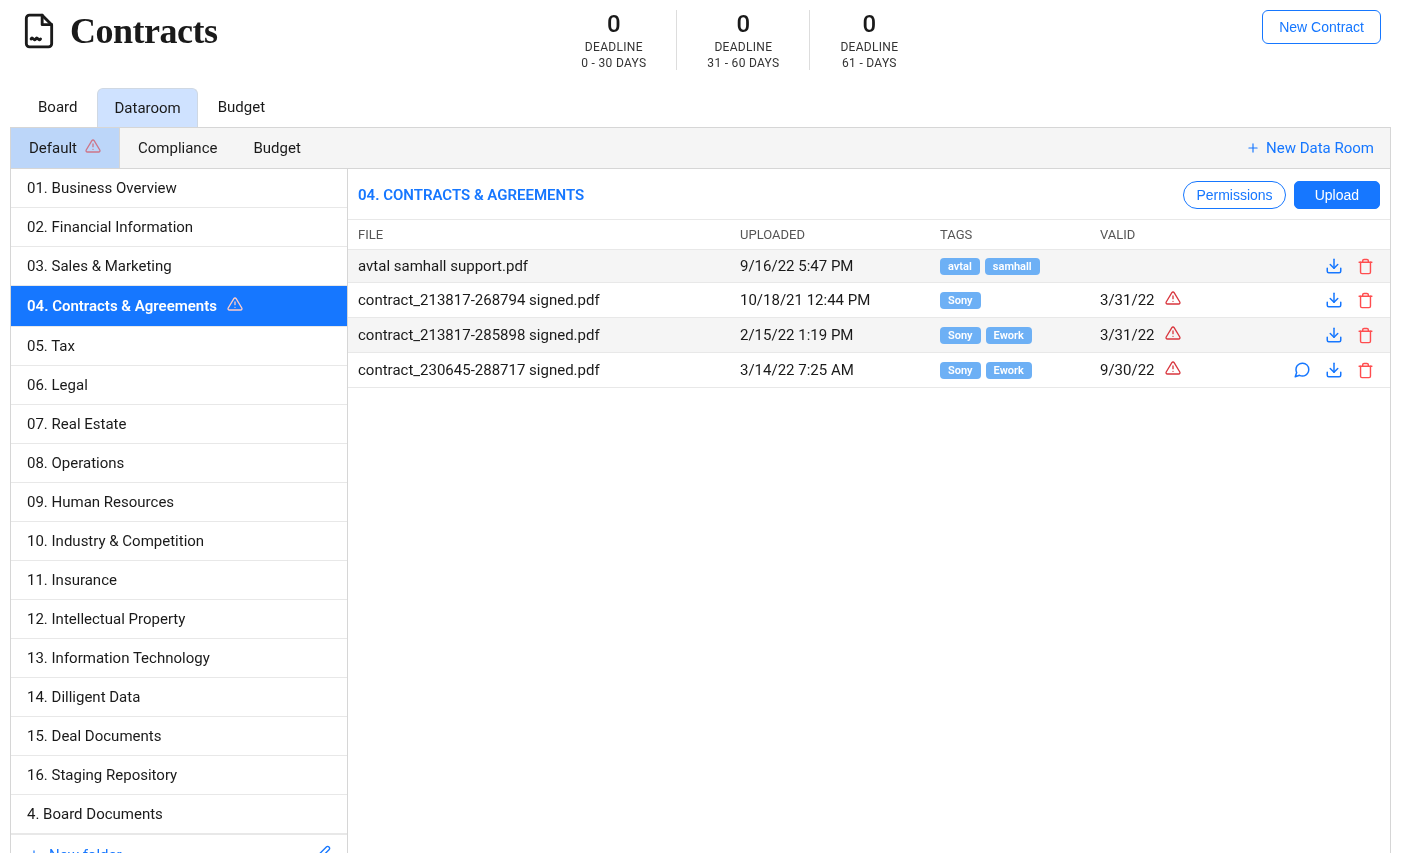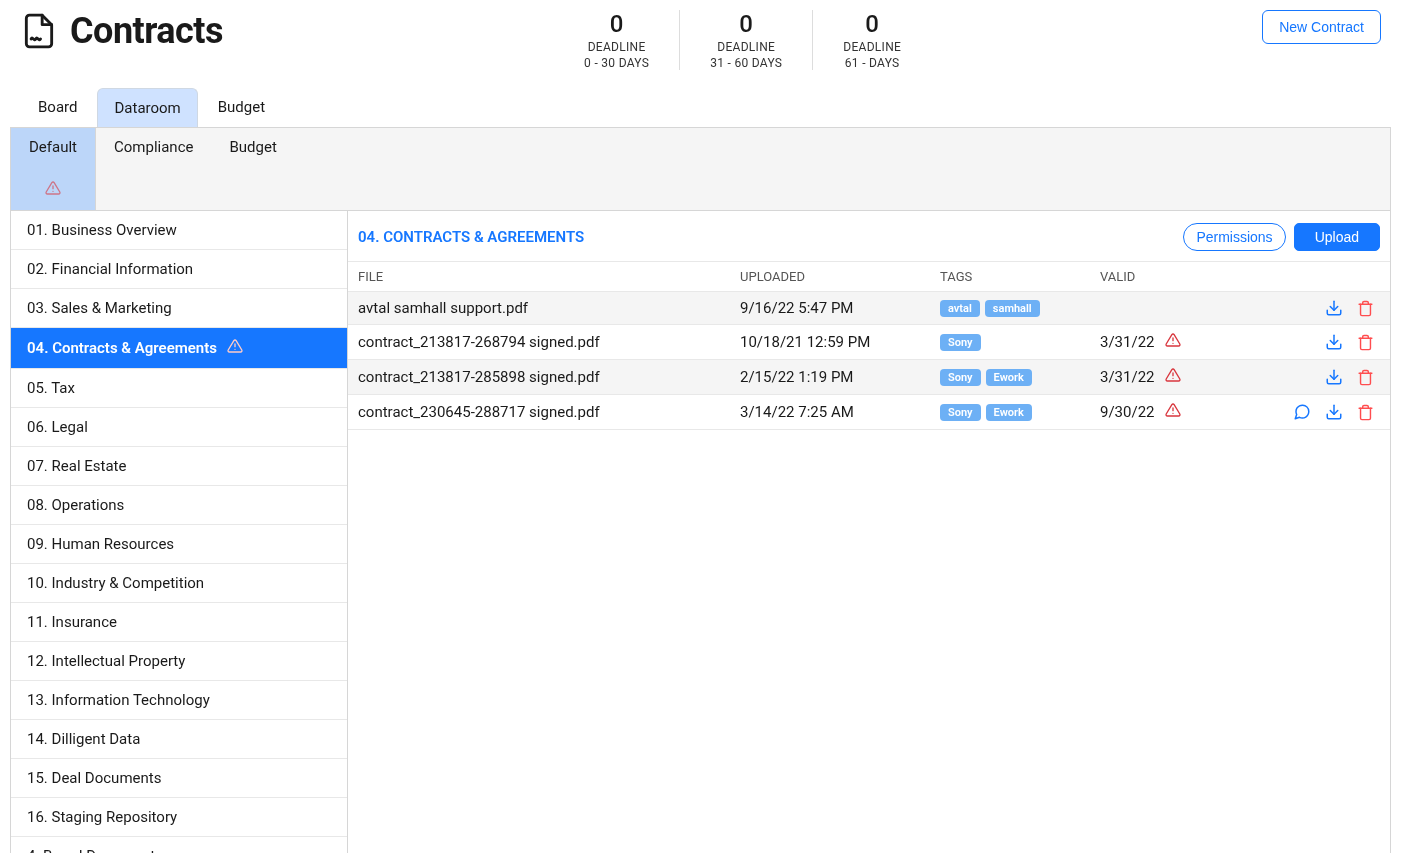--- a/index.html
+++ b/index.html
@@ -24,20 +24,21 @@
       flex: 0 0 auto;
     }
     .title-icon {
       width: 38px;
       height: 38px;
     }
     .page-title {
       font-size: 36px;
       font-weight: 700;
       letter-spacing: -0.5px;
+      font-family: Liberation Serif, serif;
     }
     .deadlines {
       display: flex;
       align-items: center;
       margin-left: auto;
       margin-right: auto;
       gap: 0;
     }
     .deadline {
       text-align: center;
@@ -98,22 +99,21 @@
       border-bottom: 1px solid #d6d6d6;
       position: relative;
     }
     .sub-tab {
       padding: 10px 18px;
       font-size: 15px;
       cursor: pointer;
       color: #1a1a1a;
       display: flex;
       align-items: center;
-      gap: 24px;
-      flex-direction: column;
+      gap: 8px;
     }
     .sub-tab.active {
       background: #bcd6f9;
       border-right: 1px solid #d6d6d6;
     }
     .new-dataroom {
       margin-left: auto;
       padding: 10px 16px;
       color: #1677ff;
       font-size: 15px;
@@ -315,20 +315,27 @@
             <path d="M10.3 3.9 1.8 18a2 2 0 0 0 1.7 3h17a2 2 0 0 0 1.7-3L13.7 3.9a2 2 0 0 0-3.4 0z"></path>
             <line x1="12" y1="9" x2="12" y2="13"></line>
             <line x1="12" y1="17" x2="12.01" y2="17"></line>
           </svg></span>
       </div>
       <div class="sub-tab">
         <span>Compliance</span>
       </div>
       <div class="sub-tab">
         <span>Budget</span>
+      </div>
+      <div class="new-dataroom">
+        <svg width="14" height="14" viewBox="0 0 24 24" fill="none" stroke="#1677ff" stroke-width="2" stroke-linecap="round">
+          <line x1="12" y1="5" x2="12" y2="19"></line>
+          <line x1="5" y1="12" x2="19" y2="12"></line>
+        </svg>
+        <span>New Data Room</span>
       </div>
     </div>
 
   <div class="content-row">
     <div class="sidebar">
       <div class="folder-list" id="folder-list">
           <div class="folder-item">
             <span>01. Business Overview</span>
           </div>
           <div class="folder-item">
@@ -440,21 +447,21 @@
       <span class="icon-btn">
                   <svg width="17" height="17" viewBox="0 0 24 24" fill="none" stroke="#ff4d4f" stroke-width="2" stroke-linecap="round" stroke-linejoin="round">
                     <polyline points="3 6 5 6 21 6"></polyline>
                     <path d="M19 6v14a2 2 0 0 1-2 2H7a2 2 0 0 1-2-2V6m3 0V4a2 2 0 0 1 2-2h4a2 2 0 0 1 2 2v2"></path>
                   </svg>
                 </span>
     </div>
             </div>
             <div class="file-row">
     <div>contract_213817-268794 signed.pdf</div>
-    <div>10/18/21 12:59 PM</div>
+    <div>10/18/21 12:44 PM</div>
     <div class="tags">
                 <span class="tag">Sony</span>
               </div>
     <div class="valid-cell">
                 <span>3/31/22</span>
                 <span><svg class="warn-icon" viewBox="0 0 24 24" fill="none" stroke="#d9363e" stroke-width="2" stroke-linecap="round" stroke-linejoin="round">
                     <path d="M10.3 3.9 1.8 18a2 2 0 0 0 1.7 3h17a2 2 0 0 0 1.7-3L13.7 3.9a2 2 0 0 0-3.4 0z"></path>
                     <line x1="12" y1="9" x2="12" y2="13"></line>
                     <line x1="12" y1="17" x2="12.01" y2="17"></line>
                   </svg></span>

